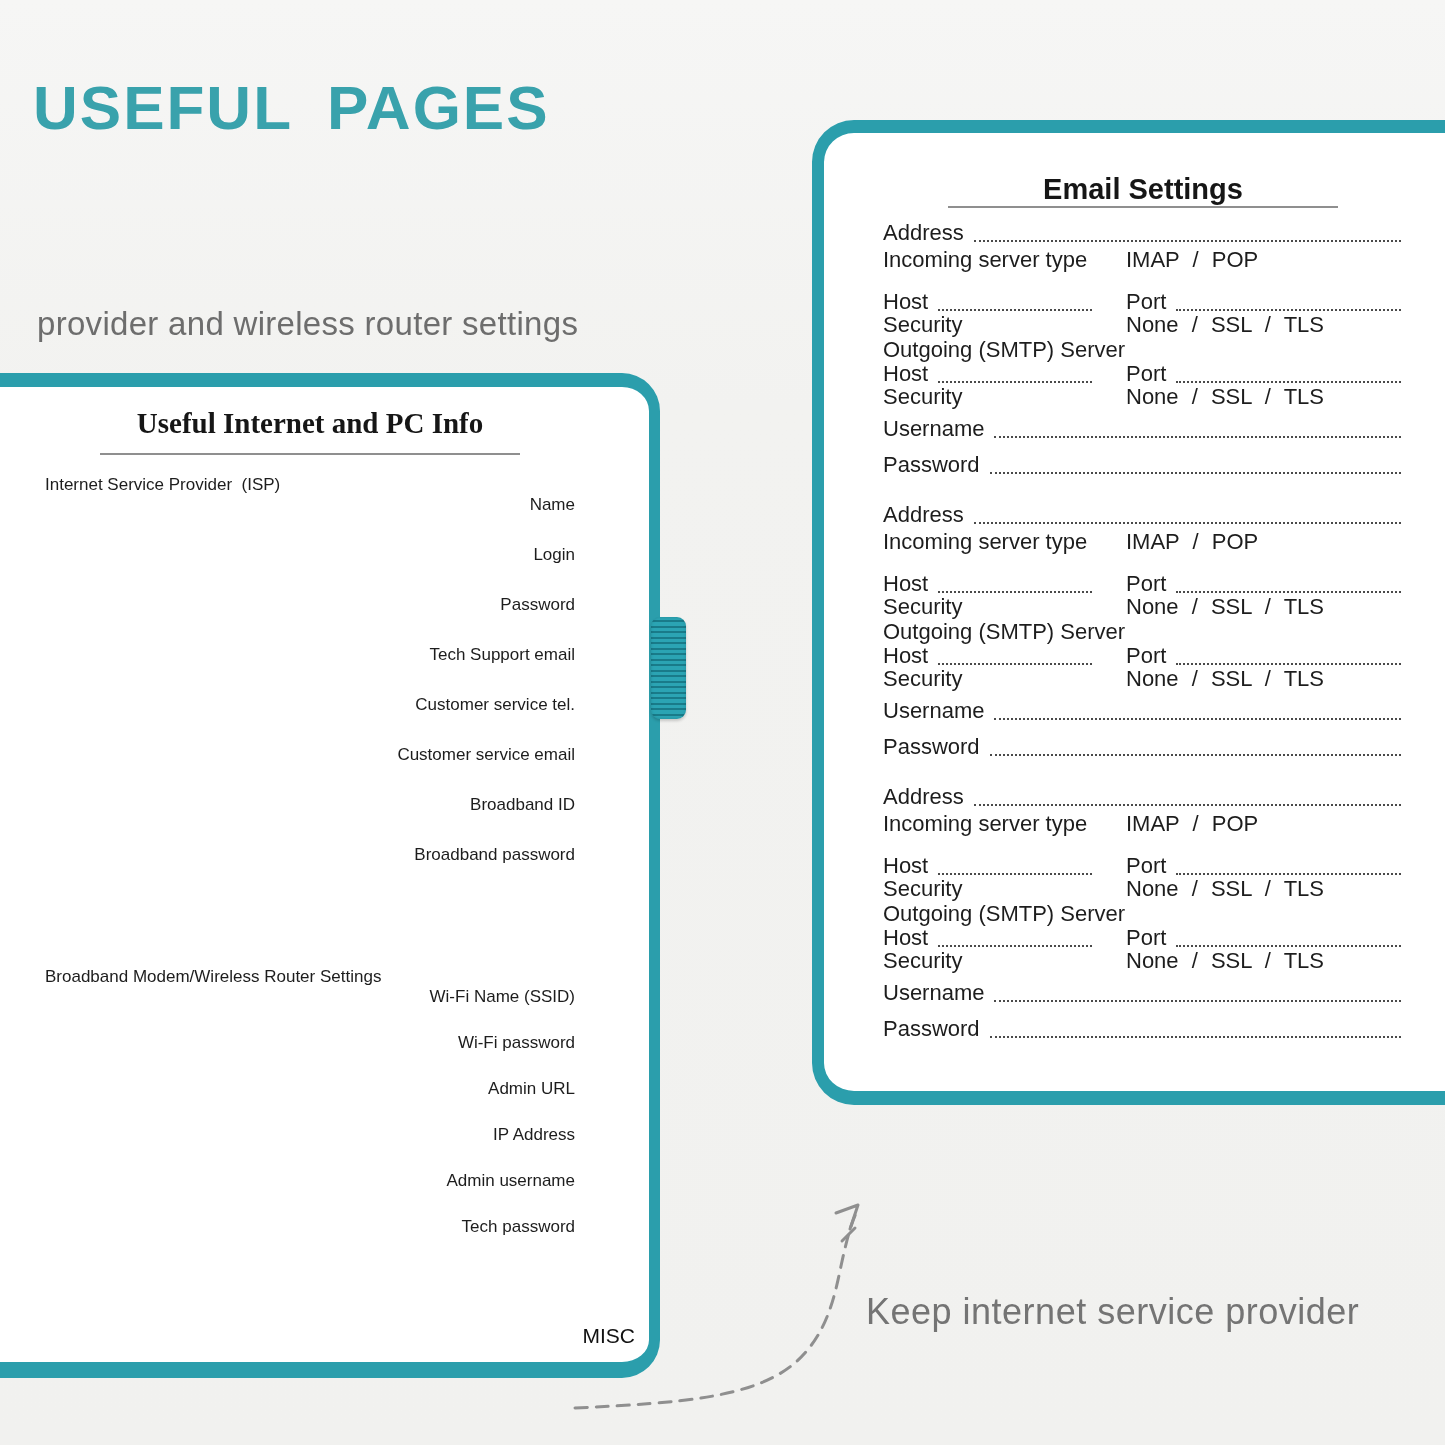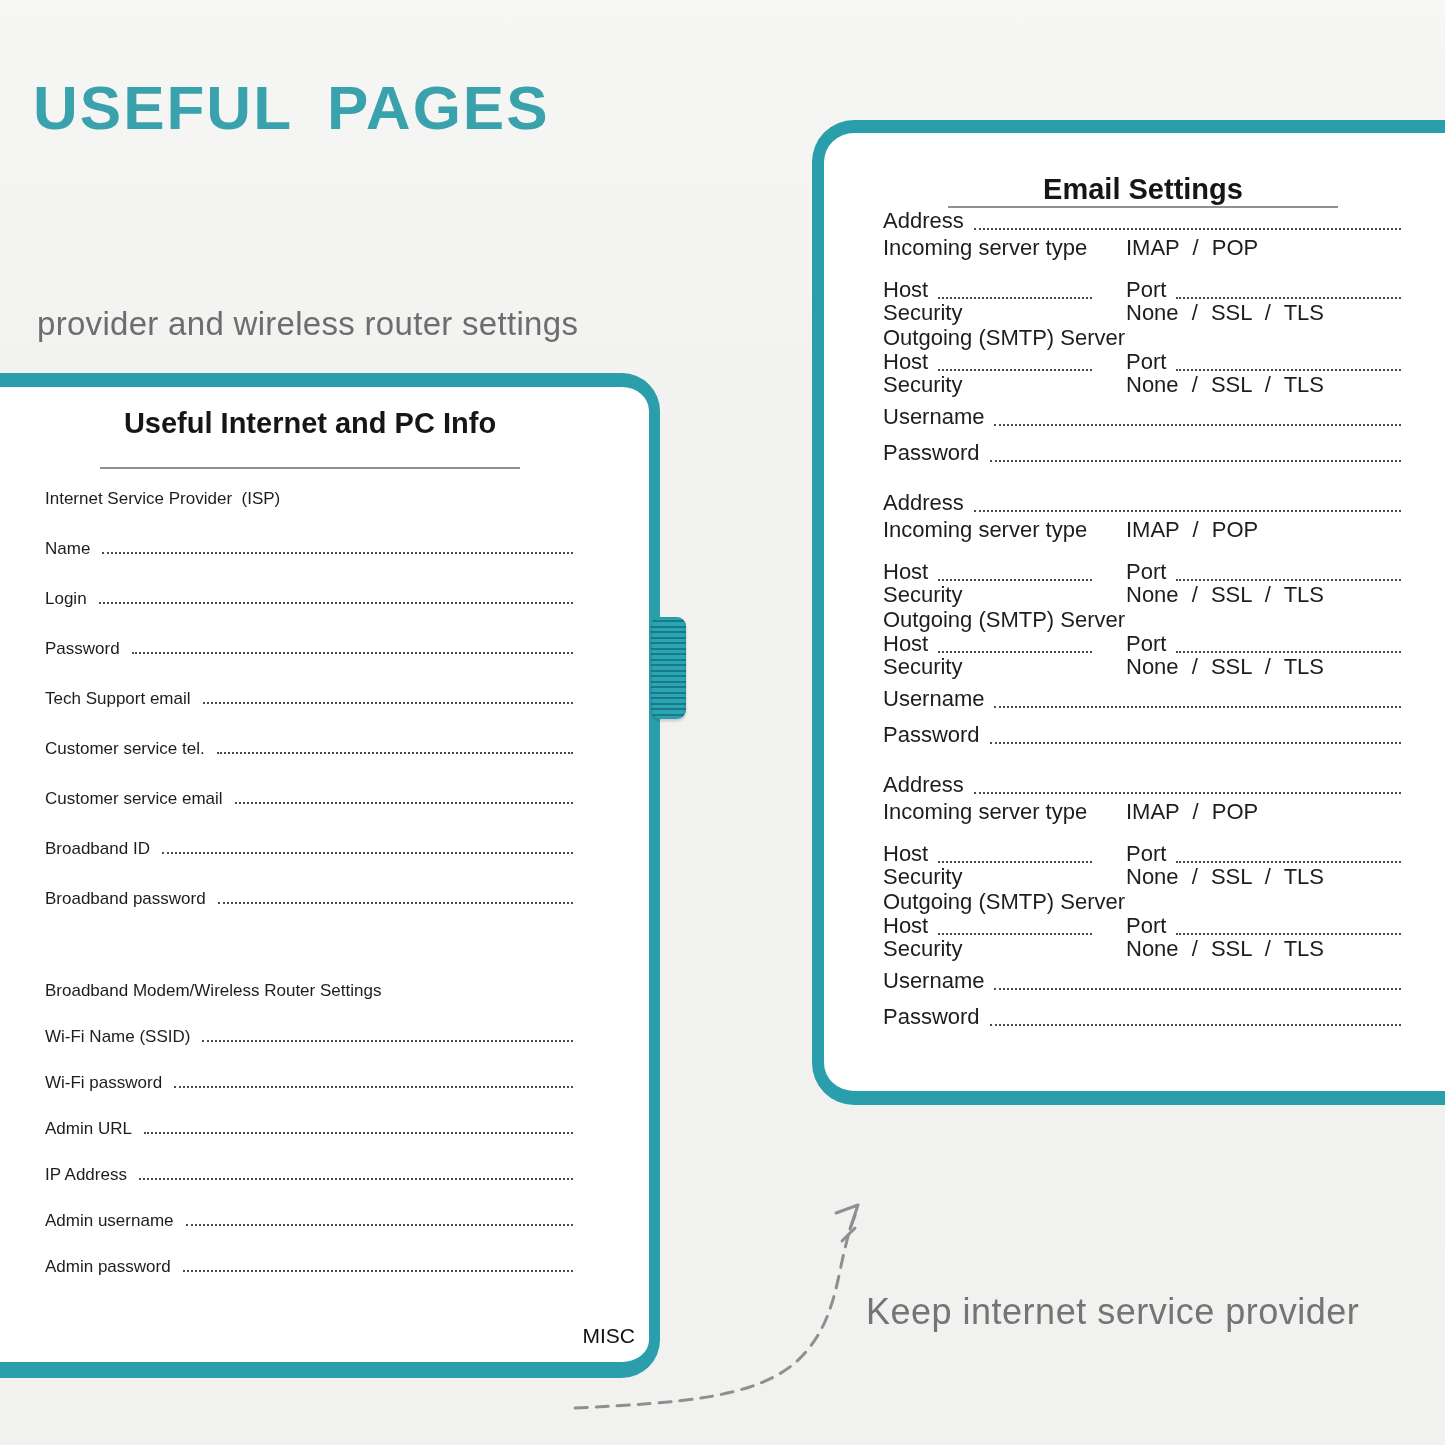--- a/index.html
+++ b/index.html
@@ -21,33 +21,33 @@
   }
 
   
   .page { position:absolute; background:#ffffff; box-sizing:border-box; border:11px solid #2b9eac; }
   .left-page  { left:-40px; top:373px; width:700px; height:1005px; border-radius:38px; border-width:14px 11px 16px 11px; }
   .right-page { left:812px; top:120px; width:680px; height:985px;  border-radius:42px; border-width:13px 12px 14px 12px; }
 
   .page-header { font-size:29px; font-weight:bold; color:#161616; text-align:center;
                  border-bottom:2px solid #8f8f8f; }
   .lp-content { margin:20px 0 0 74px; width:530px; }
-  .lp-h  { width:420px; margin:0 auto; padding-bottom:27px; }
+  .lp-h  { width:420px; margin:0 auto; padding-bottom:13px;font-family:Liberation Serif, serif; }
   .lbl   { font-size:17px; color:#1d1d1d; white-space:pre; }
   .lp-isp    { margin-top:20px; }
   .lp-router { margin-top:72px; }
-  .lrow { display:flex; align-items:flex-end; }
+  .lrow { display:flex; align-items:flex-end;flex-direction:column; }
   .rows.s1 .lrow { height:50px; }
   .rows.s2 .lrow { height:46px; }
   .dots { flex:1; border-bottom:2.5px dotted #4a4a4a; margin:0 2px 5px 12px; }
   .misc { position:absolute; right:14px; bottom:14px; font-size:21px; color:#111; }
 
   .rp-content { margin:40px 0 0 59px; width:520px; }
   .rp-h { width:390px; margin:0 auto; }
-  .eblocks { margin-top:0; }
+  .eblocks { margin-top:12px; }
   .eblock { margin-bottom:24px; }
   .elbl { font-size:22px; color:#1d1d1d; white-space:pre; }
   .opt  { font-size:22px; color:#1d1d1d; word-spacing:7px; white-space:pre; }
   .erow { display:flex; align-items:flex-end; }
   .erow .dots { margin:0 2px 4px 10px; }
   .r-addr{height:26px} .r-inc{height:27px} .r-gap{height:18px}
   .r-split{height:24px} .r-sec{height:23px} .r-out{height:25px}
   .r-user{height:32px} .r-pass{height:36px}
   .wcol { width:243px; }
   .half-l { width:243px; display:flex; align-items:flex-end; }
@@ -134,21 +134,21 @@
           </div>
           <div class="lrow">
             <span class="lbl">IP Address</span>
             <span class="dots"></span>
           </div>
           <div class="lrow">
             <span class="lbl">Admin username</span>
             <span class="dots"></span>
           </div>
           <div class="lrow">
-            <span class="lbl">Admin password</span>
+            <span class="lbl">Tech password</span>
             <span class="dots"></span>
           </div>
         </div>
     </div>
     <div class="misc">MISC</div>
   </div>
 
   <div class="band"></div>
 
   <div class="page right-page">

